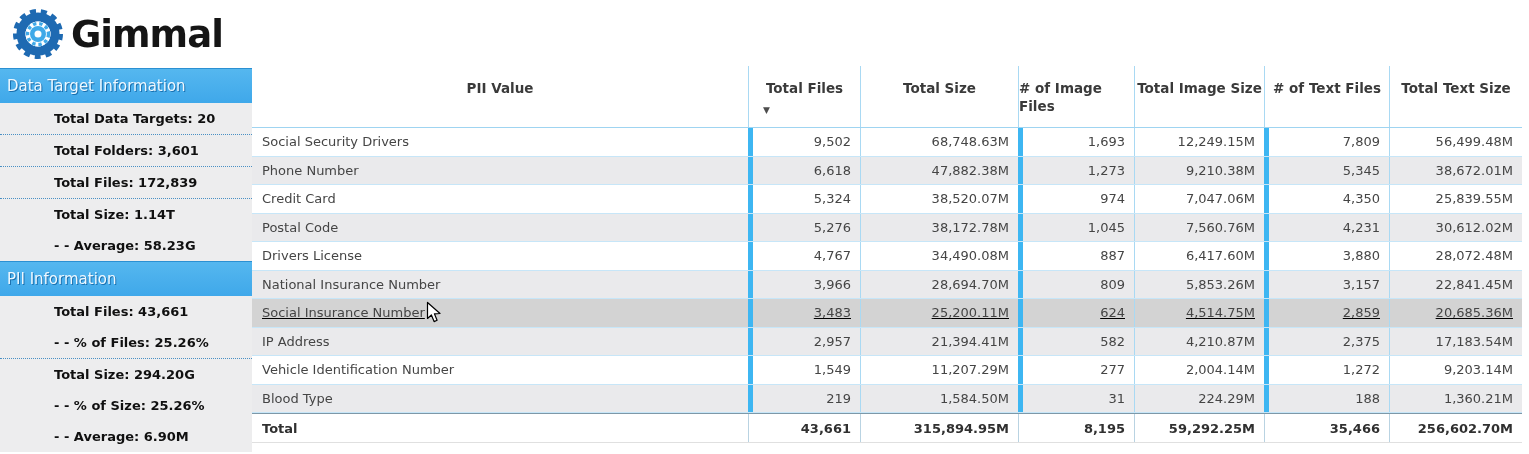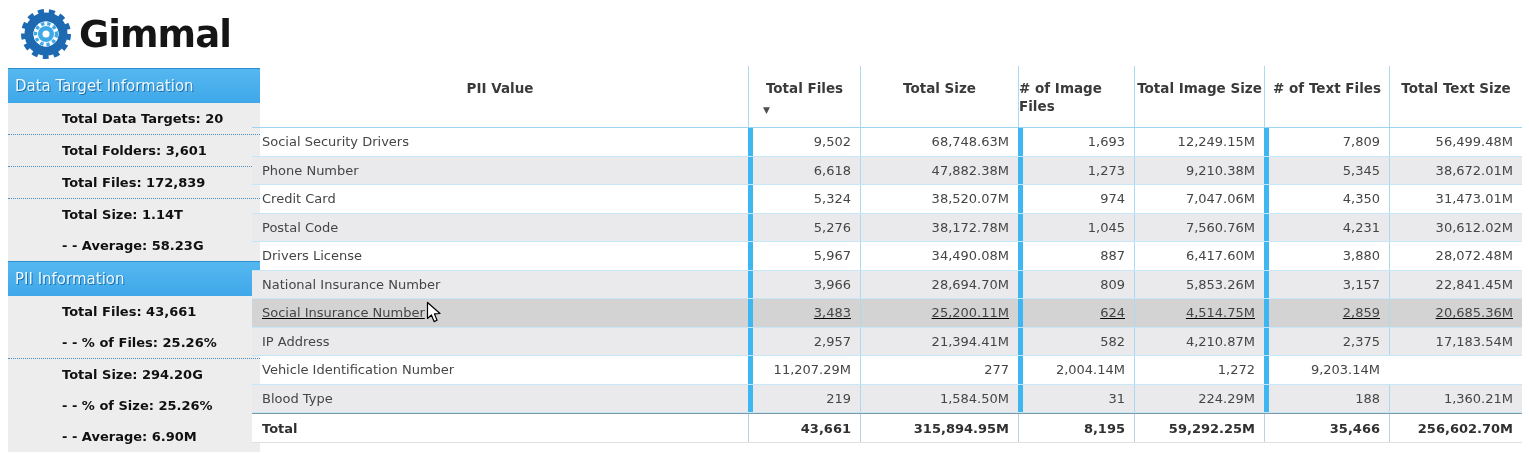--- a/index.html
+++ b/index.html
@@ -10,21 +10,21 @@
     --row-alt:#eaeaec;
     --row-hover:#d3d3d3;
   }
   *{box-sizing:border-box;margin:0;padding:0;}
   html,body{background:#fff;}
   body{
     width:1529px;height:454px;position:relative;overflow:hidden;
     font-family:"DejaVu Sans","Liberation Sans",sans-serif;
   }
   
-  .sidebar{position:absolute;left:8px;top:0;width:252px;height:454px;}
+  .sidebar{position:absolute;left:0;top:0;width:252px;height:454px;}
   .logo{height:68px;display:flex;align-items:center;padding-left:12px;background:#fff;}
   .logo-text{font-size:37px;font-weight:700;color:#151515;letter-spacing:-1px;margin-left:7px;}
   .sb-header{
     height:35px;display:flex;align-items:center;padding-left:7px;
     background:linear-gradient(#55b7ef, var(--accent-blue));
     color:#eef8ff;font-size:15px;font-weight:400;
     text-shadow:1px 1px 0 #1a6fae;
     border-top:1px solid #2b90d2;
   }
   .sb-items{background:#ededee;}
@@ -163,34 +163,34 @@
         <div class="cell c-num">5,345</div>
         <div class="cell c-num">38,672.01M</div>
       </div>
       <div class="grid-row data-row">
         <div class="cell c-label">Credit Card</div>
         <div class="cell c-num">5,324</div>
         <div class="cell c-num">38,520.07M</div>
         <div class="cell c-num">974</div>
         <div class="cell c-num">7,047.06M</div>
         <div class="cell c-num">4,350</div>
-        <div class="cell c-num">31,473.01M</div>
+        <div class="cell c-num">25,839.55M</div>
       </div>
       <div class="grid-row data-row">
         <div class="cell c-label">Postal Code</div>
         <div class="cell c-num">5,276</div>
         <div class="cell c-num">38,172.78M</div>
         <div class="cell c-num">1,045</div>
         <div class="cell c-num">7,560.76M</div>
         <div class="cell c-num">4,231</div>
         <div class="cell c-num">30,612.02M</div>
       </div>
       <div class="grid-row data-row">
         <div class="cell c-label">Drivers License</div>
-        <div class="cell c-num">5,967</div>
+        <div class="cell c-num">4,767</div>
         <div class="cell c-num">34,490.08M</div>
         <div class="cell c-num">887</div>
         <div class="cell c-num">6,417.60M</div>
         <div class="cell c-num">3,880</div>
         <div class="cell c-num">28,072.48M</div>
       </div>
       <div class="grid-row data-row">
         <div class="cell c-label">National Insurance Number</div>
         <div class="cell c-num">3,966</div>
         <div class="cell c-num">28,694.70M</div>
@@ -212,20 +212,21 @@
         <div class="cell c-label">IP Address</div>
         <div class="cell c-num">2,957</div>
         <div class="cell c-num">21,394.41M</div>
         <div class="cell c-num">582</div>
         <div class="cell c-num">4,210.87M</div>
         <div class="cell c-num">2,375</div>
         <div class="cell c-num">17,183.54M</div>
       </div>
       <div class="grid-row data-row">
         <div class="cell c-label">Vehicle Identification Number</div>
+        <div class="cell c-num">1,549</div>
         <div class="cell c-num">11,207.29M</div>
         <div class="cell c-num">277</div>
         <div class="cell c-num">2,004.14M</div>
         <div class="cell c-num">1,272</div>
         <div class="cell c-num">9,203.14M</div>
       </div>
       <div class="grid-row data-row">
         <div class="cell c-label">Blood Type</div>
         <div class="cell c-num">219</div>
         <div class="cell c-num">1,584.50M</div>

